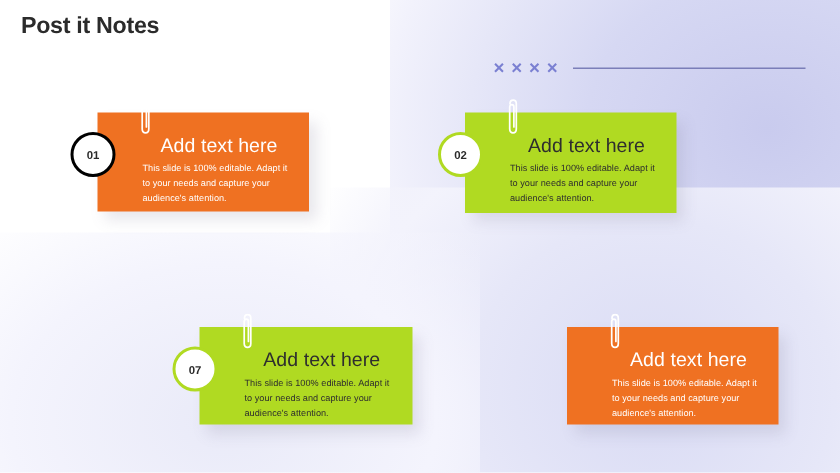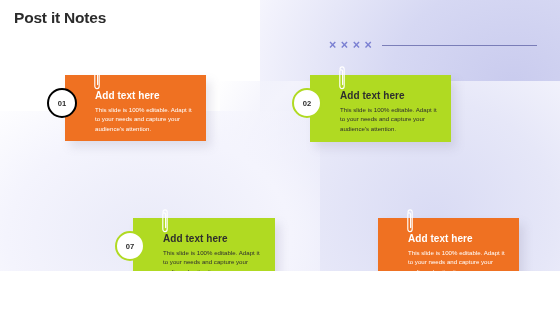--- a/index.html
+++ b/index.html
@@ -10,21 +10,21 @@
     width: 560px;
     height: 315px;
     overflow: hidden;
     font-family: "Liberation Sans", sans-serif;
     background: #ffffff;
   }
 
   #slide {
     position: relative;
     width: 560px;
-    height: 271px;
+    height: 315px;
     overflow: hidden;
     background: #ffffff;
   }
 
   
   .bg-wash-tr {
     position: absolute;
     top: -130px;
     right: -120px;
     width: 420px;
@@ -106,25 +106,26 @@
   .note.orange .sheet { background: #ef7122; }
   .note.green  .sheet { background: #b0da22; }
 
   .note .body {
     position: absolute;
     left: 30px;
     right: 9px;
     top: 15px;
   }
   .note .heading {
-    font-size: 10px;
-    font-weight: bold;
+    font-size: 13px;
+    font-weight: normal;
     line-height: 1.1;
     margin-bottom: 3.5px;
     letter-spacing: 0.05px;
+    text-align: center;
   }
   .note .desc {
     font-size: 6.1px;
     line-height: 1.62;
     letter-spacing: 0.02px;
   }
   .note.orange .heading,
   .note.orange .desc { color: #ffffff; }
   .note.green .heading,
   .note.green .desc { color: #2e2e2e; }

